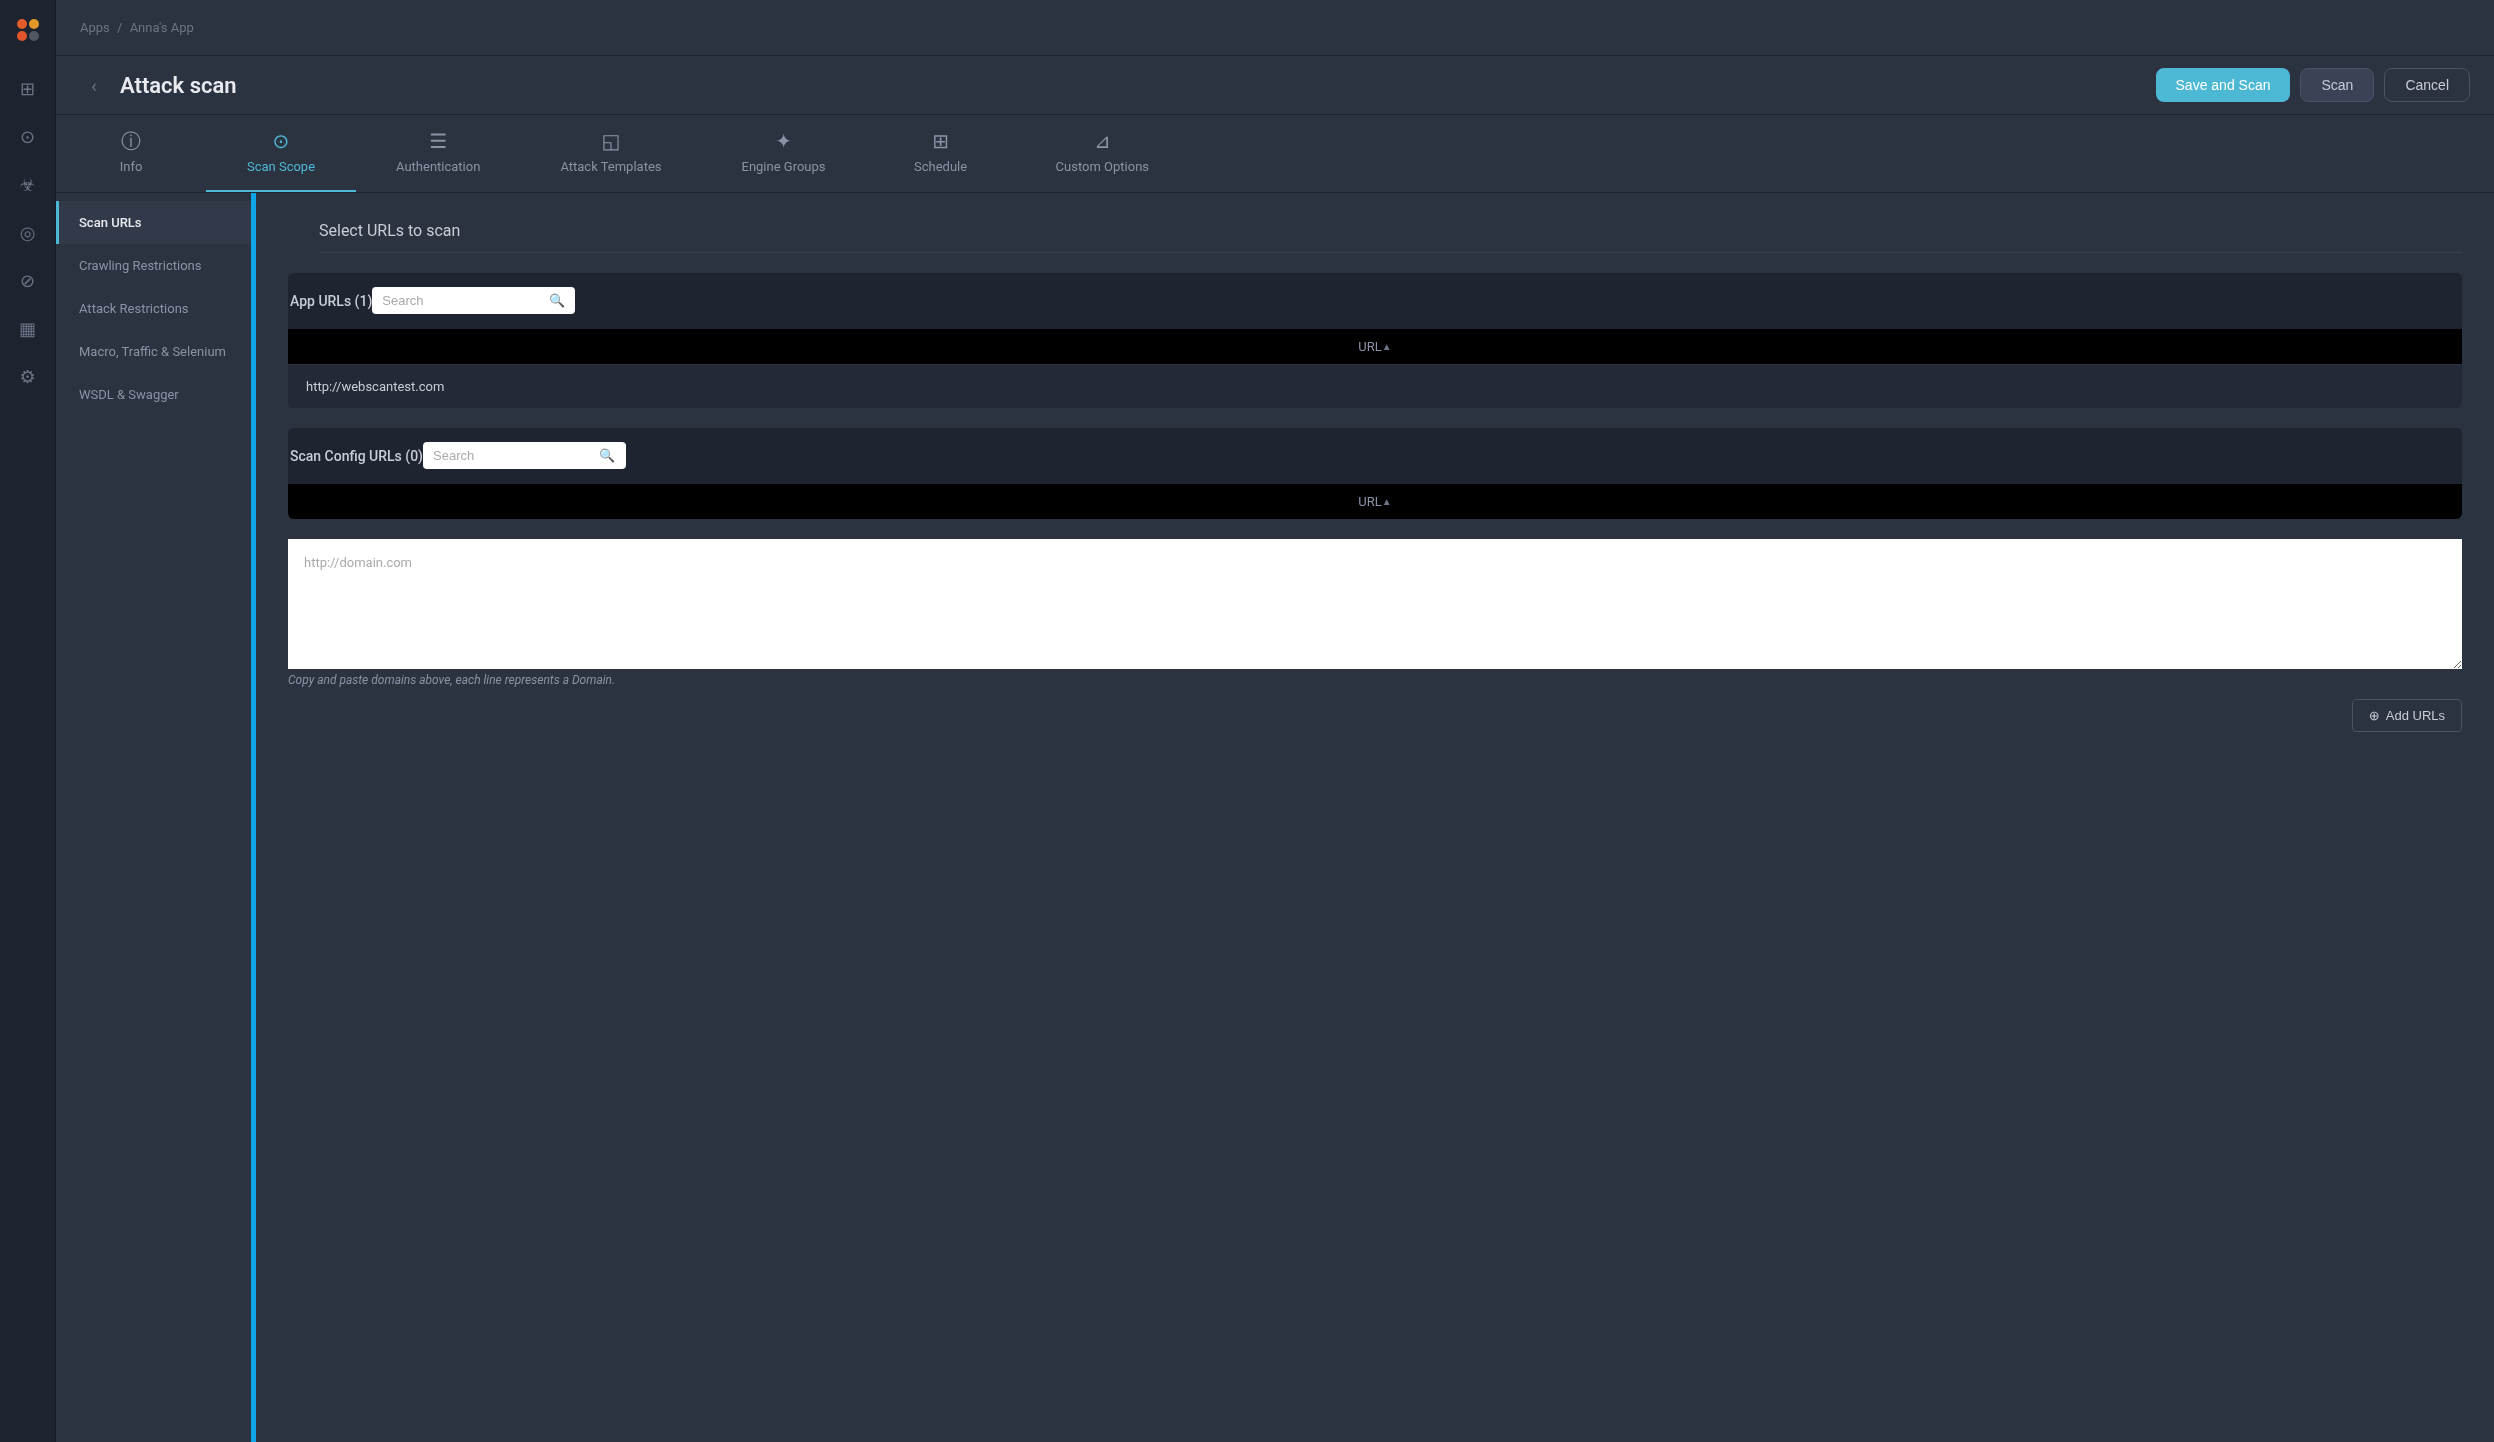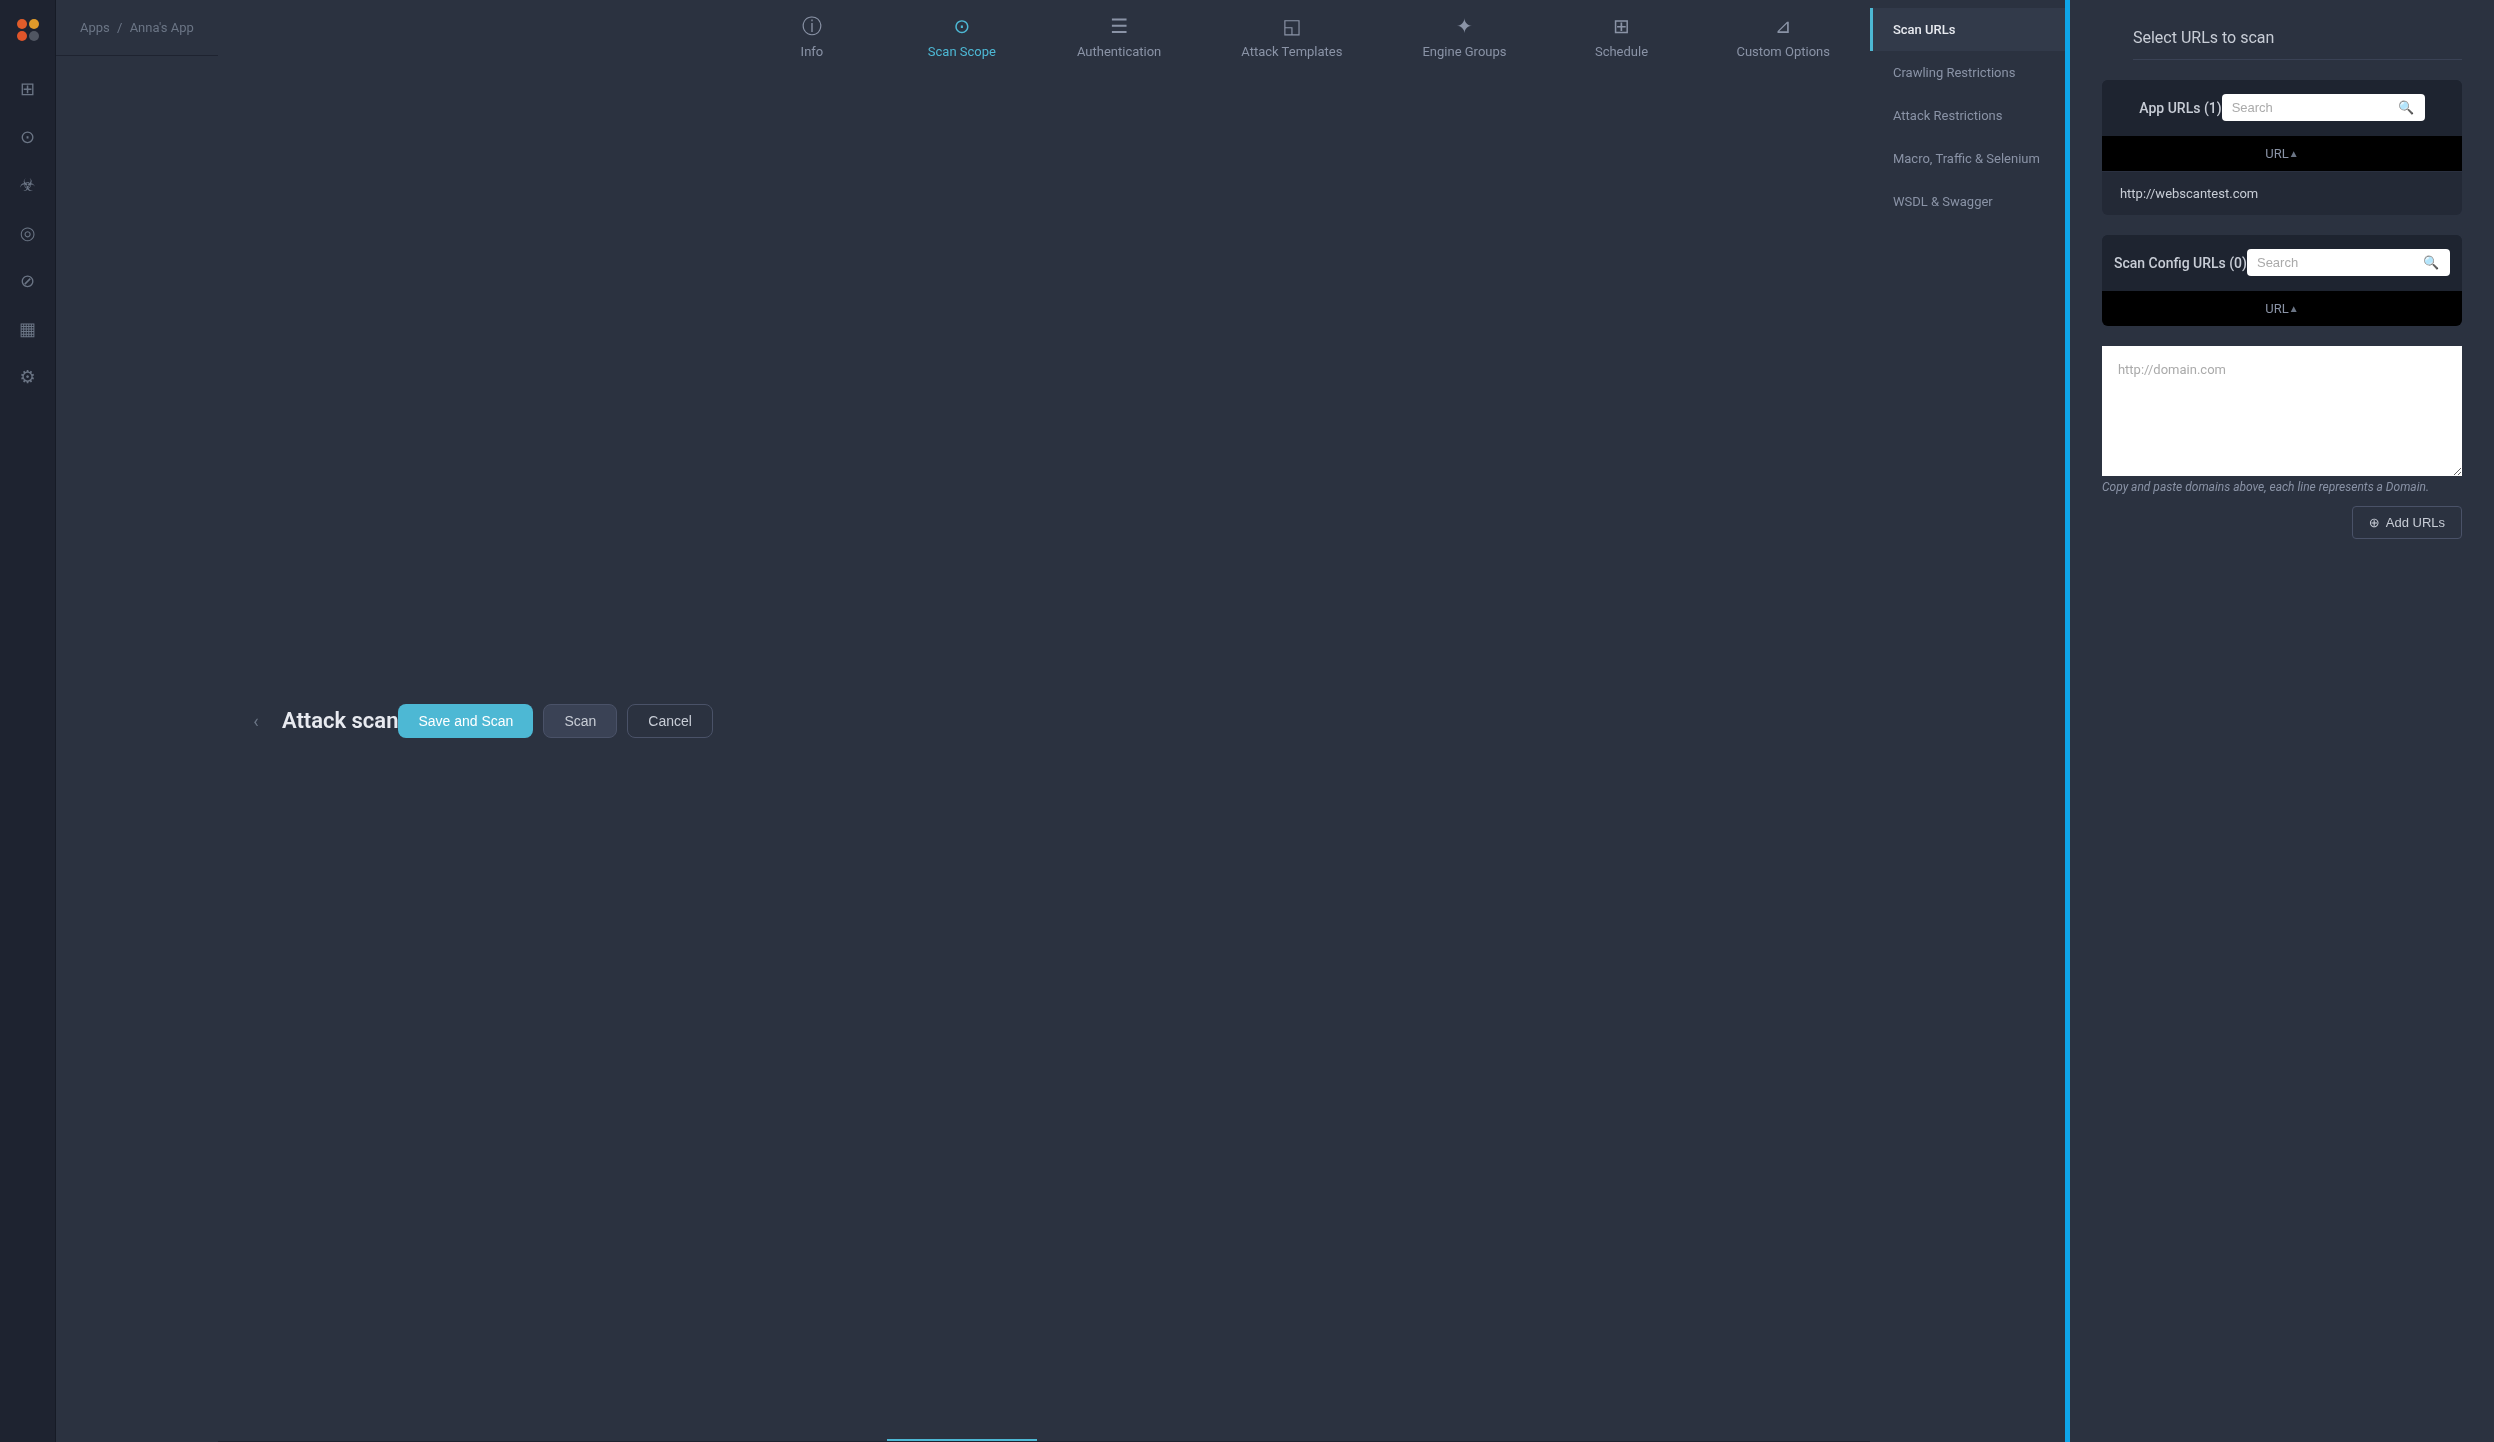--- a/index.html
+++ b/index.html
@@ -41,21 +41,21 @@
       border-radius: 6px;
       cursor: pointer;
       color: #6b7585;
       font-size: 18px;
     }
 
     
     .main {
       flex: 1;
       display: flex;
-      flex-direction: row;
+      flex-direction: column;
       overflow: hidden;
     }
 
     
     .topbar {
       display: flex;
       align-items: center;
       padding: 0 24px;
       height: 56px;
       background: #2b3240;
@@ -200,21 +200,21 @@
     
     .url-section {
       background: #232936;
       border-radius: 6px;
       margin-bottom: 20px;
       overflow: hidden;
     }
     .url-section-header {
       display: flex;
       align-items: center;
-      justify-content: center;
+      justify-content: flex-start;
       padding: 14px 2px;
       background: #1e2430;
     }
     .url-section-title {
       font-size: 14px;
       color: #c8cdd6;
       font-weight: 500;
     }
     .search-box {
       display: flex;

